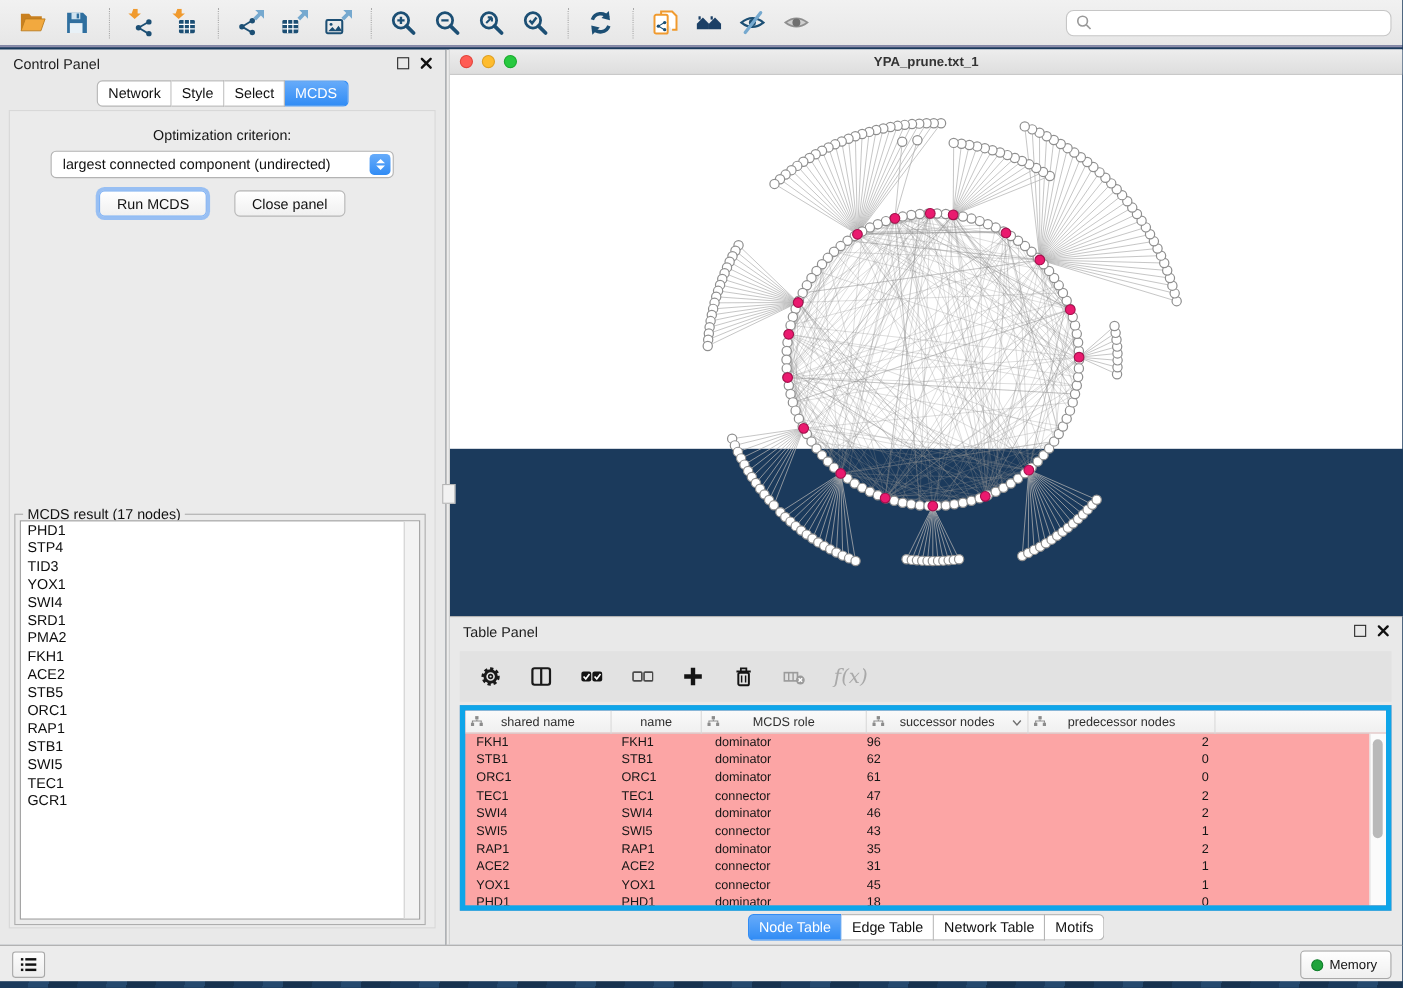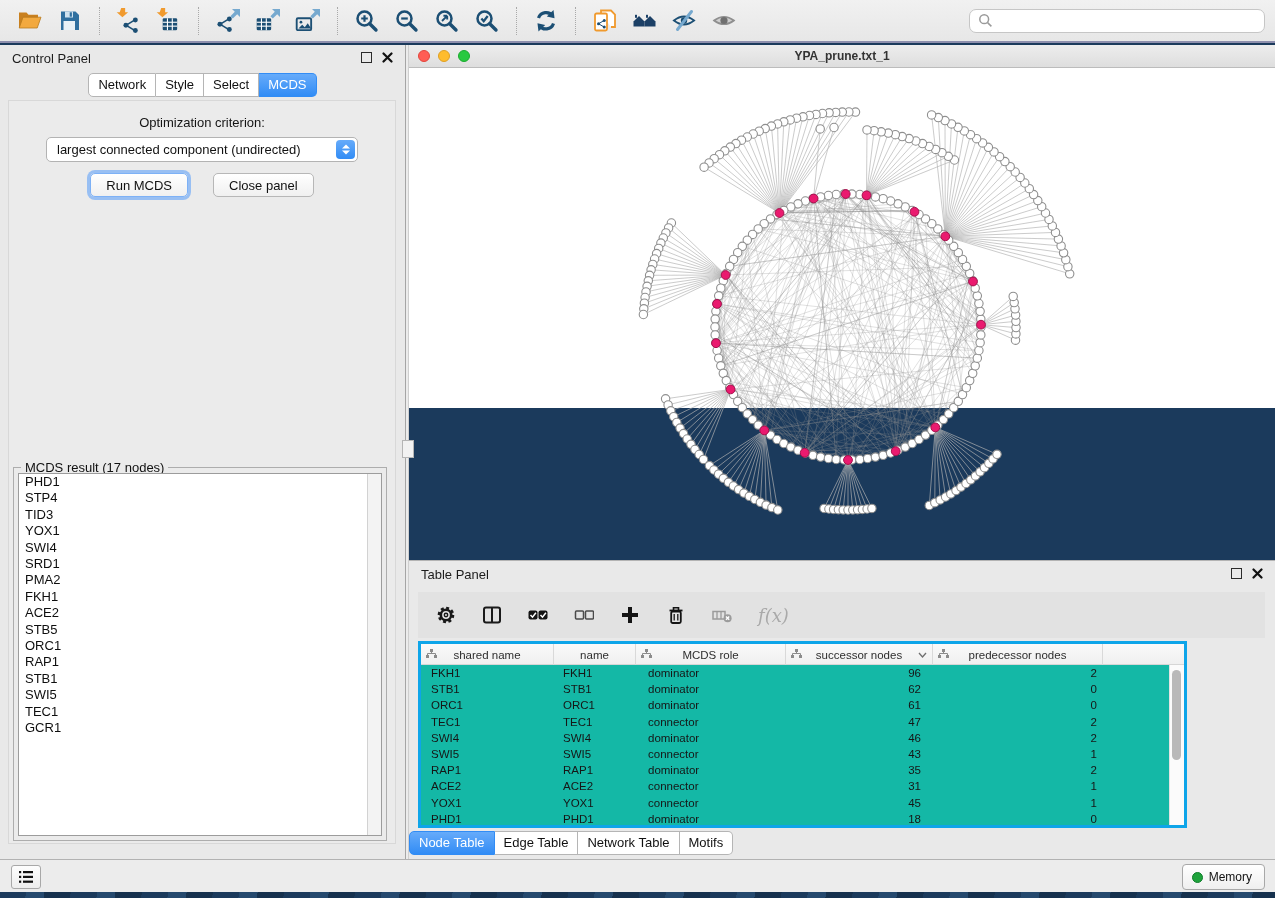--- a/index.html
+++ b/index.html
@@ -72,34 +72,34 @@
   .fanline{stroke:#b3b3b3;stroke-width:.8;opacity:.85;}
   .ringnode{fill:#fff;stroke:#8f8f8f;stroke-width:1.1;}
   .hubnode{fill:var(--hub);stroke:#a50f4c;stroke-width:1;}
 
   
   .table-panel{position:absolute;left:409px;top:560px;width:866px;height:299px;background:#e9e9e9;border-top:1px solid #b3b3b3;box-sizing:border-box;}
   .tp-toolbar{position:absolute;left:9px;top:31px;width:847px;height:46px;background:#e2e2e2;
     display:flex;align-items:center;padding:0 18px;gap:26px;box-sizing:border-box;}
   .tp-icon{display:flex;align-items:center;justify-content:center;}
   .fx-label{font-family:"DejaVu Serif",serif;font-style:italic;font-size:18px;color:#a9a9a9;}
-  .tp-table{position:absolute;left:9px;top:80px;width:769px;height:187px;background:#14b8a6;border:3px solid #0ea5e9;box-sizing:border-box;overflow:hidden;}
+  .tp-table{position:absolute;left:9px;top:80px;width:847px;height:187px;background:#fca5a5;border:5px solid #0ea5e9;box-sizing:border-box;overflow:hidden;}
   .thead{display:flex;height:21px;background:linear-gradient(#fafafa,#f0f0f0);border-bottom:1px solid #d6d6d6;box-sizing:border-box;}
   .th{position:relative;height:21px;border-right:1px solid #d9d9d9;box-sizing:border-box;
     display:flex;align-items:center;justify-content:center;font-size:11.5px;color:#2e2e2e;}
   .th .ns-icon{position:absolute;left:5px;top:5px;}
   .th .sort-ic{position:absolute;right:5px;top:8px;}
   .tr{display:flex;height:16.2px;align-items:center;}
   .td{font-size:11.5px;color:#161616;box-sizing:border-box;white-space:nowrap;overflow:hidden;}
   .c0{width:133px;} .c1{width:82px;} .c2{width:150px;} .c3{width:147px;} .c4{width:170px;}
   .td.c0{padding-left:10px;} .td.c1{padding-left:9px;} .td.c2{padding-left:12px;}
-  .td.c3{text-align:right;padding-right:12px;} .td.c4{text-align:right;padding-right:6px;}
+  .td.c3{text-align:left;padding-right:12px;} .td.c4{text-align:right;padding-right:6px;}
   .tbl-scroll{position:absolute;right:0;top:21px;bottom:0;width:14px;background:#fbfbfb;border-left:1px solid #e2e2e2;}
   .tbl-thumb{position:absolute;left:2px;top:5px;width:9px;height:90px;border-radius:5px;background:#b9b9b9;}
-  .tp-tabs{position:absolute;left:0;bottom:4px;width:100%;display:flex;justify-content:flex-start;}
+  .tp-tabs{position:absolute;left:0;bottom:4px;width:100%;display:flex;justify-content:center;}
 
   
   .statusbar{position:absolute;left:0;top:859px;width:1275px;height:33px;background:#ececec;border-top:1px solid #b2b2b2;box-sizing:border-box;}
   .list-btn{position:absolute;left:11px;top:5px;width:28px;height:22px;border:1px solid #a8a8a8;border-radius:3px;
     background:linear-gradient(#fdfdfd,#ededed);display:flex;align-items:center;justify-content:center;}
   .memory-btn{position:absolute;right:10px;top:4px;height:24px;padding:0 12px 0 9px;border:1px solid #a8a8a8;border-radius:4px;
     background:linear-gradient(#ffffff,#efefef);display:flex;align-items:center;gap:6px;font-size:12px;color:#111;}
   .mem-dot{width:11px;height:11px;border-radius:50%;background:var(--green);border:1px solid #0e7d2a;box-sizing:border-box;}
 </style>
 </head>

